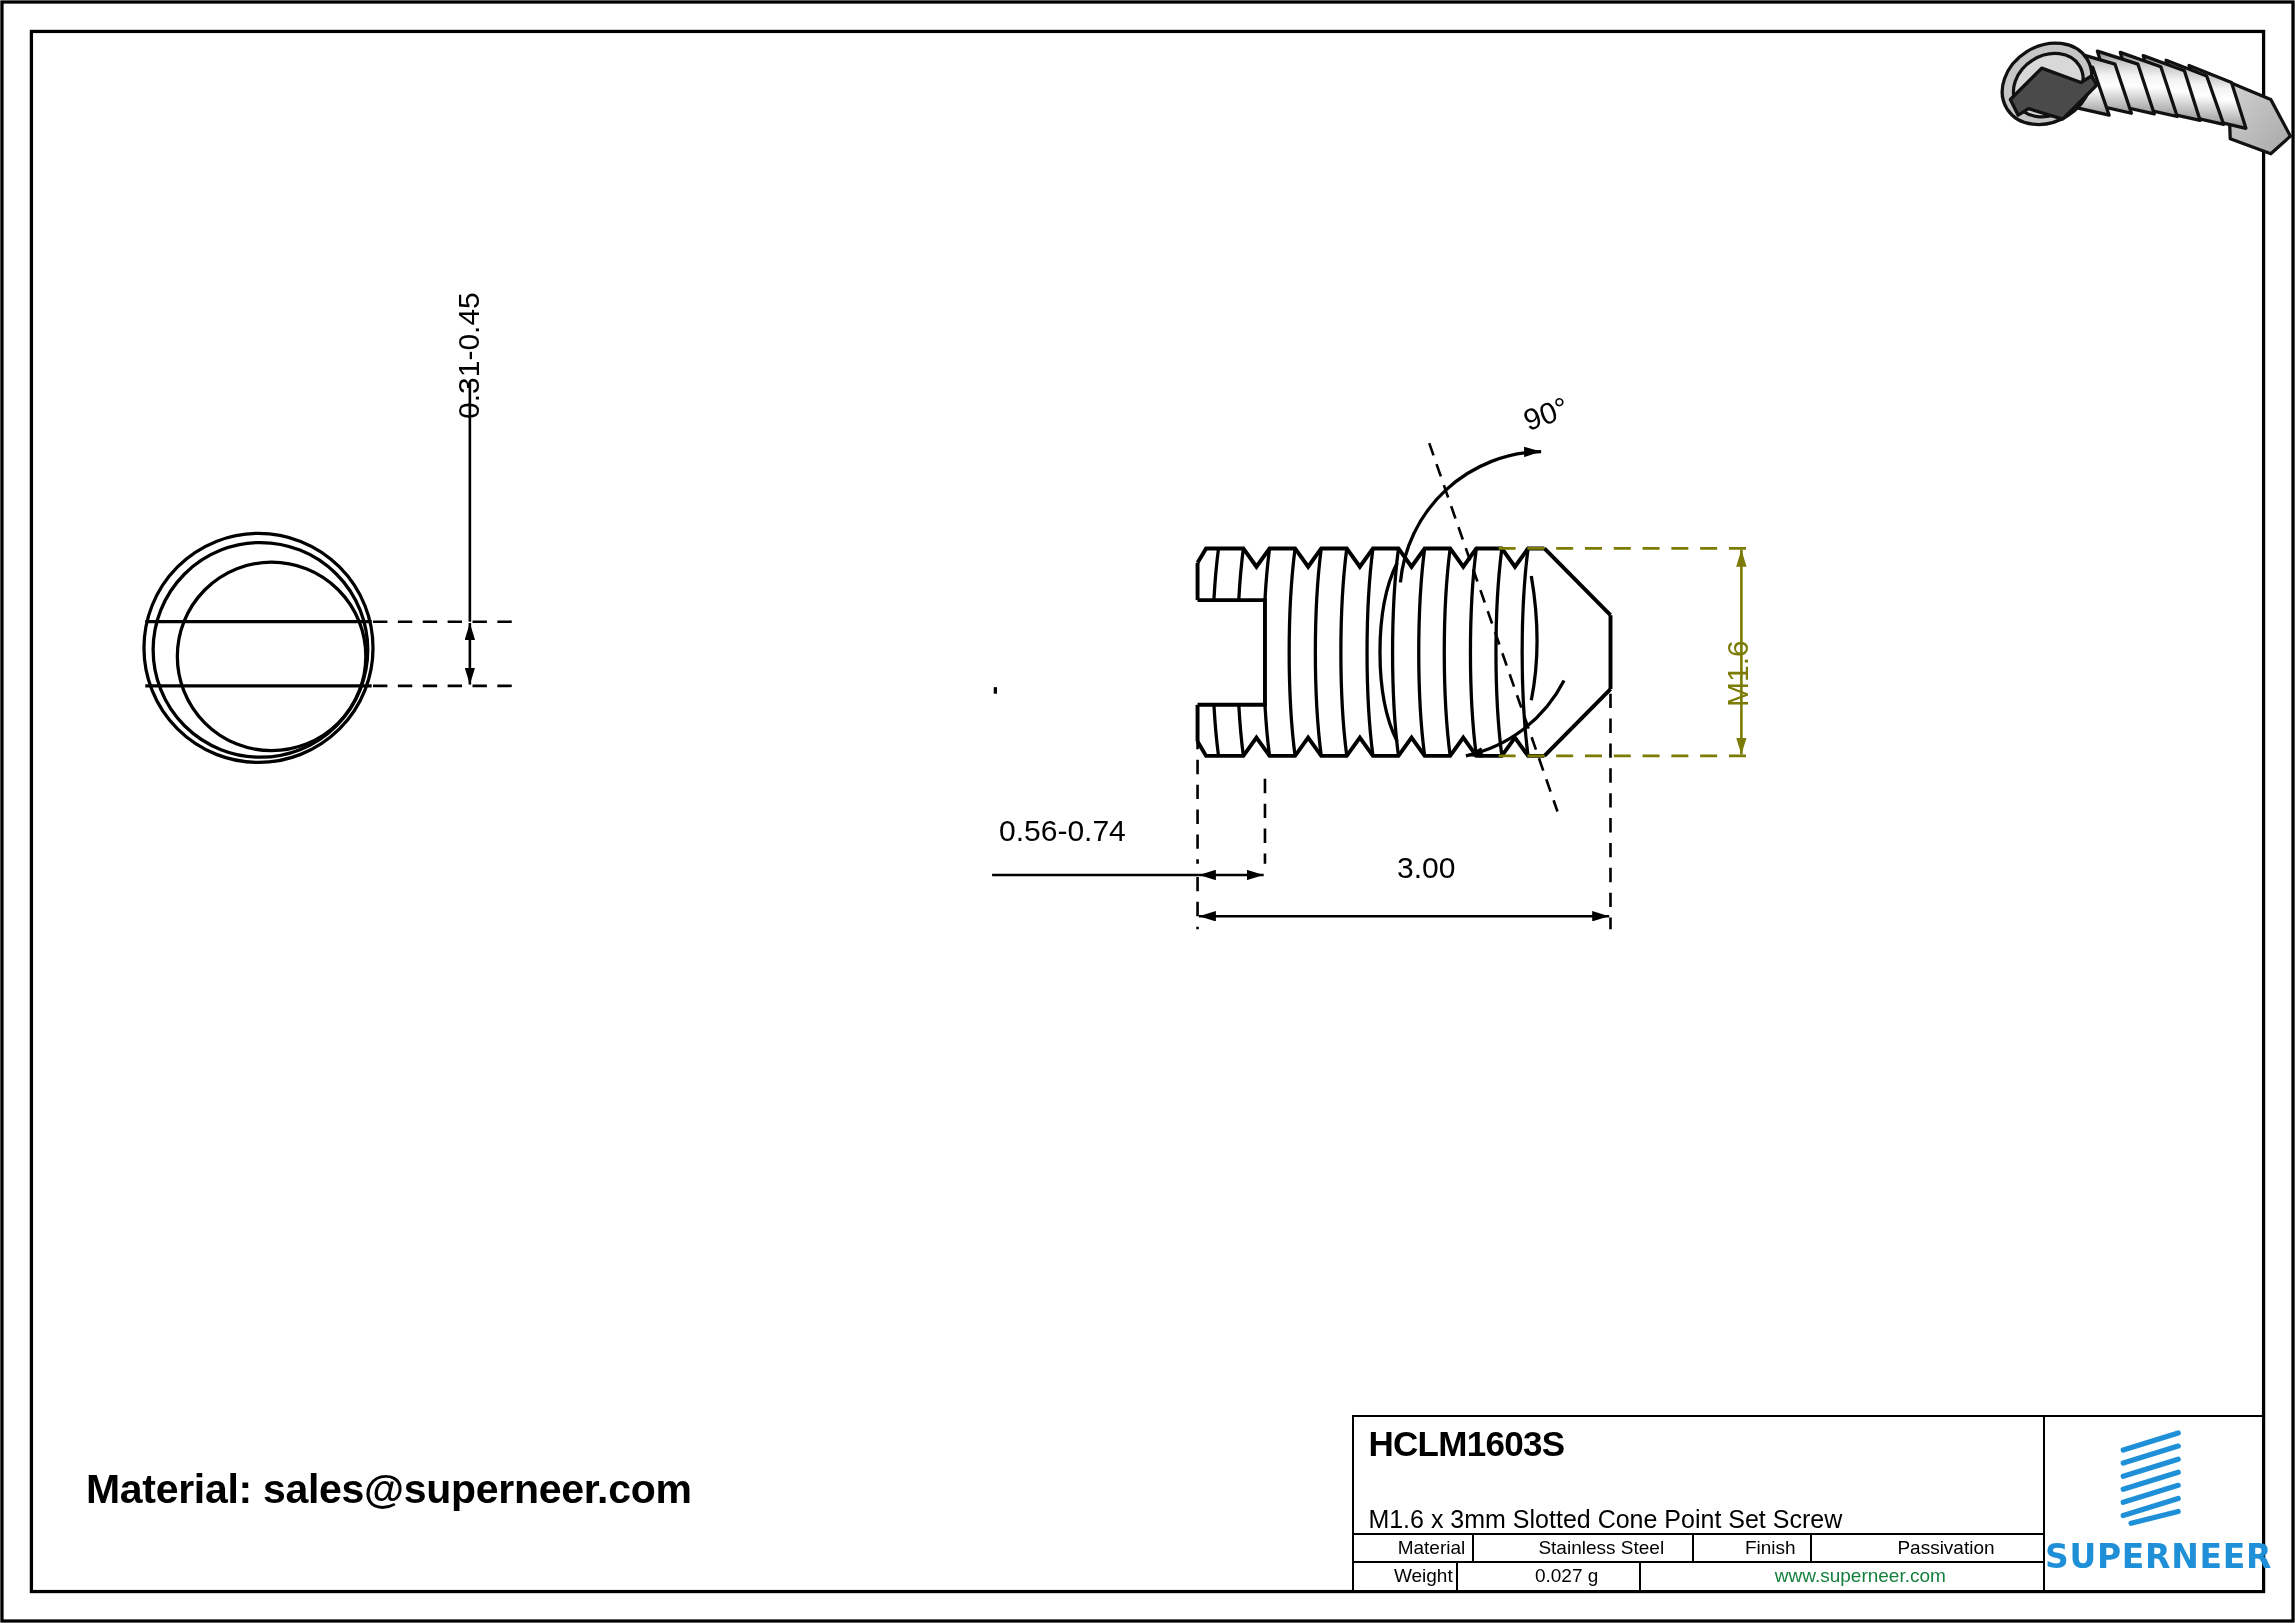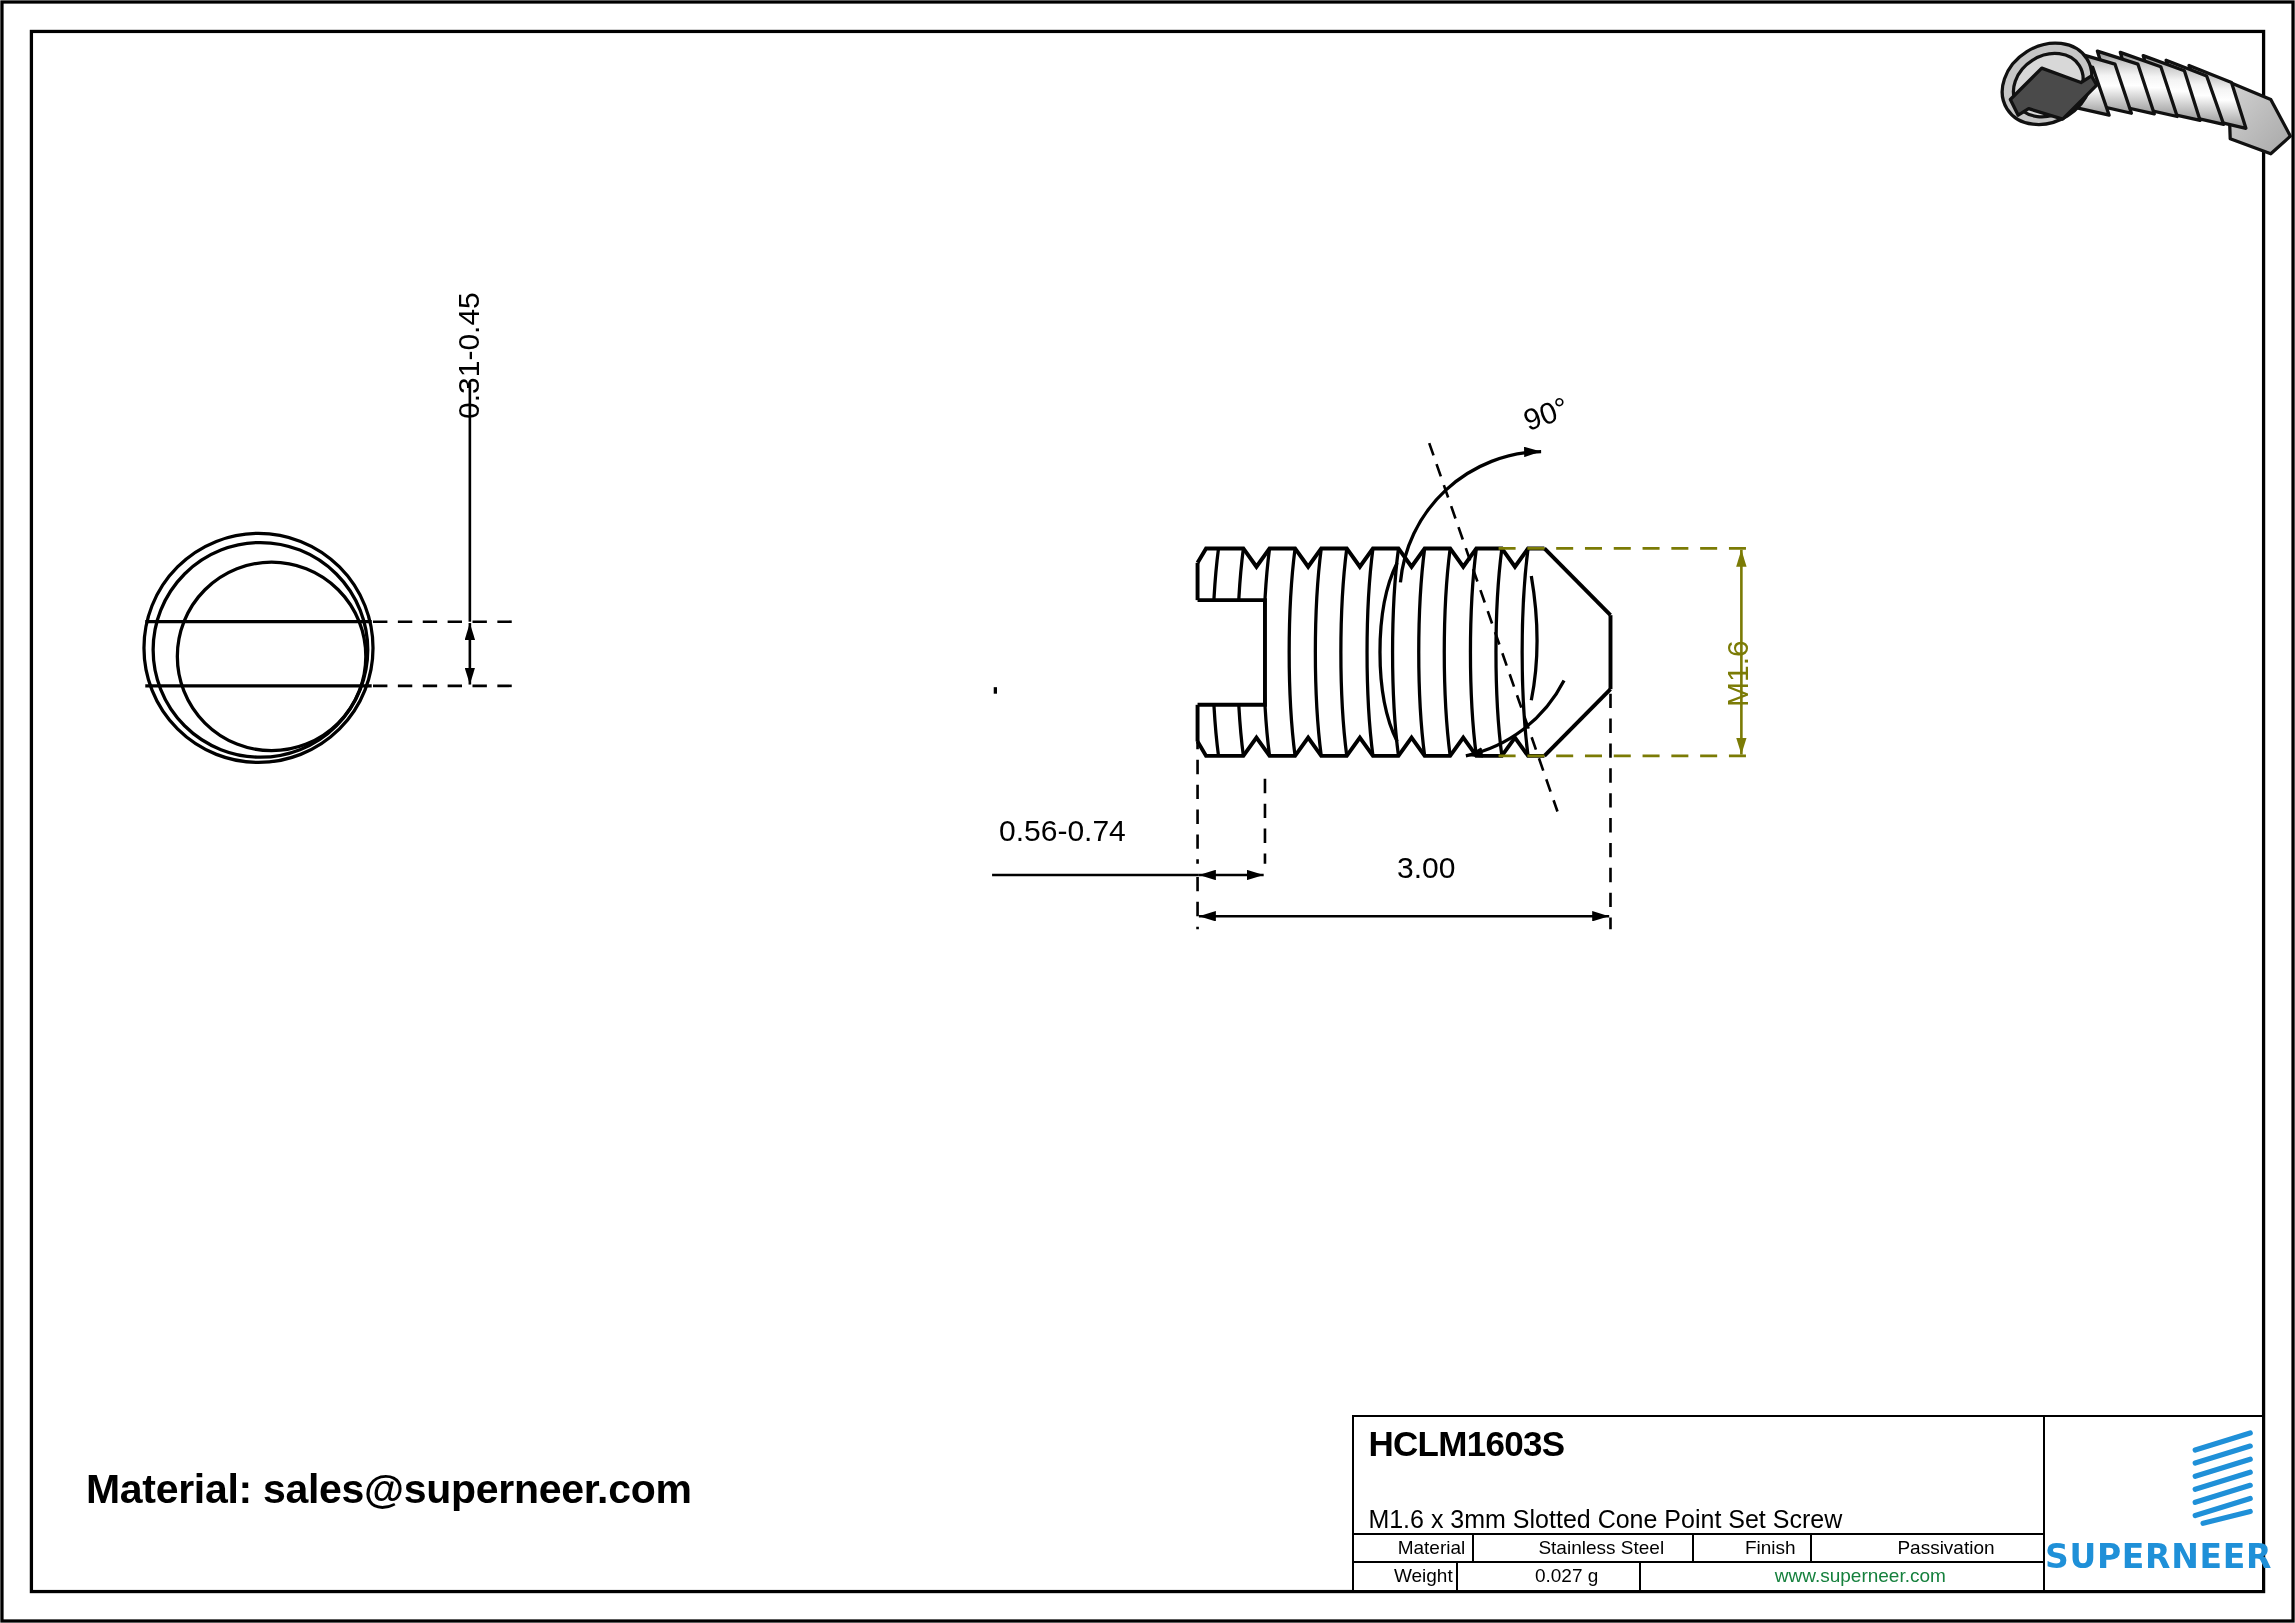--- a/index.html
+++ b/index.html
@@ -100,21 +100,21 @@
   .c-val-2   { width: 247px; }
   .c-link    { width: 583px; color: #15803d; }
 
   #tb-logo {
     width: 217px;
     height: 100%;
     box-sizing: border-box;
     position: relative;
     display: flex;
     flex-direction: column;
-    align-items: flex-end;
+    align-items: center;
     justify-content: flex-start;
   }
   #logo-mark {
     margin-top: 11.8px;
     width: 72px;
     height: 97px;
   }
   #logo-word {
     position: absolute;
     left: 0;

